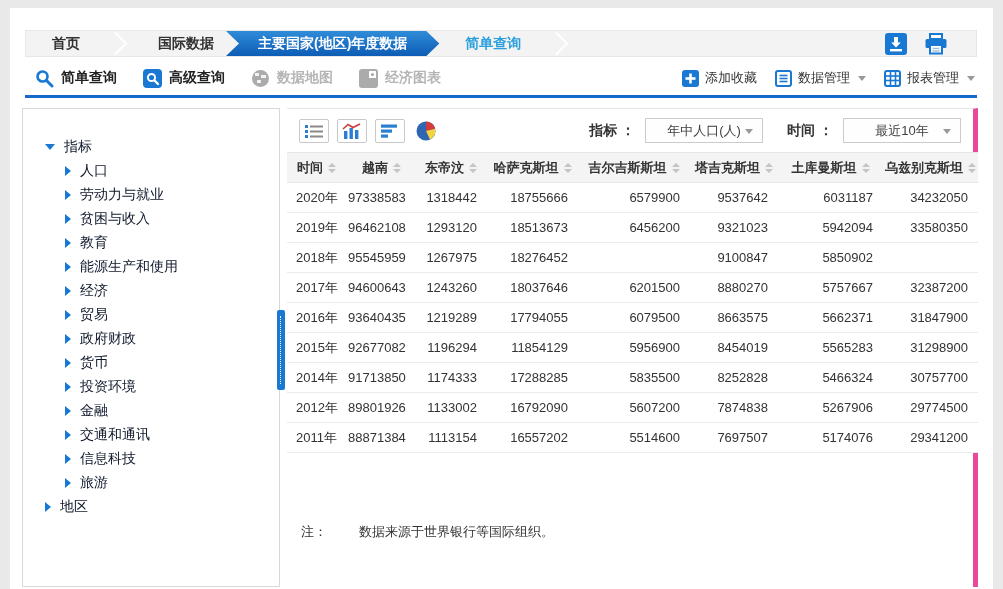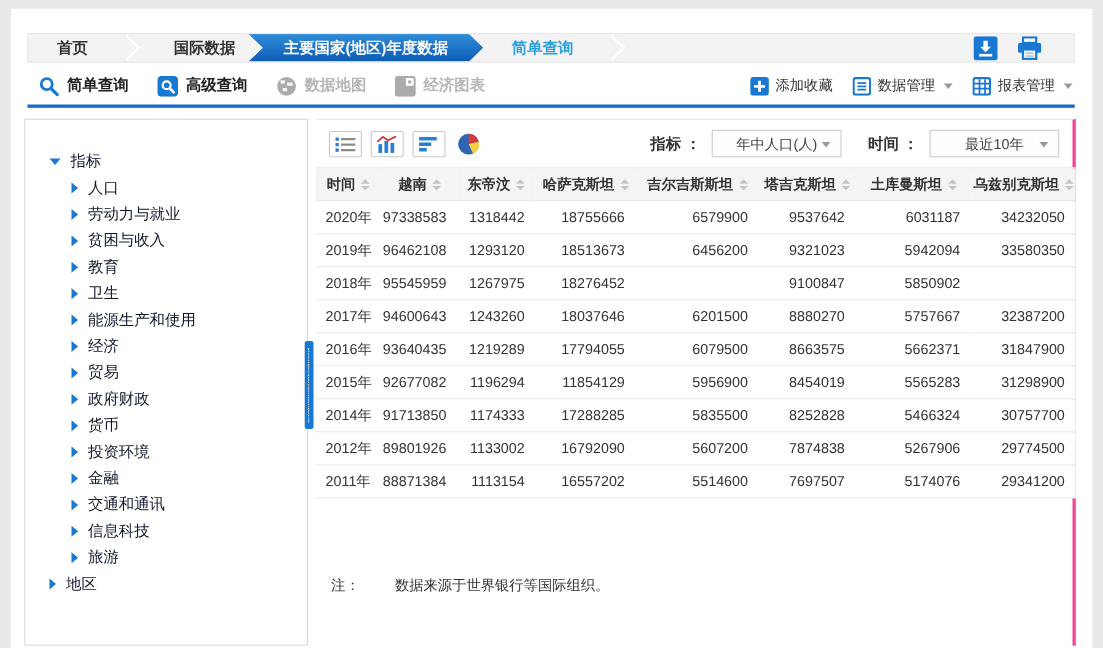--- a/index.html
+++ b/index.html
@@ -41,21 +41,21 @@
   .tree-children { padding-left:20px; }
   .arr-down { width:0; height:0; border-left:5px solid transparent; border-right:5px solid transparent;
     border-top:6px solid #1878d2; }
   .arr-right { width:0; height:0; border-top:5px solid transparent; border-bottom:5px solid transparent;
     border-left:6px solid #1878d2; }
   .splitter { position:absolute; left:255px; top:206px; width:8px; height:80px; background:#1878d2;
     border-radius:2px; cursor:col-resize; }
   .splitter::after { content:""; position:absolute; left:3px; top:6px; bottom:6px; border-left:1px dotted #fff; }
 
   .main { position:absolute; left:265px; right:10px; top:4px; bottom:2px;
-    border-top:1px solid #e6e6e6; border-right:3px solid #ec4899; }
+    border-top:1px solid #e6e6e6; border-right:5px solid #ec4899; }
   .controls { height:43px; display:flex; align-items:center; padding:0 12px; gap:8px; }
   .view-btn { width:30px; height:24px; border:1px solid #c9c9c9; background:#fff; border-radius:2px;
     display:flex; align-items:center; justify-content:center; cursor:pointer; }
   .view-plain { width:26px; height:24px; display:flex; align-items:center; justify-content:center; cursor:pointer; }
   .ctl-right { margin-left:auto; display:flex; align-items:center; gap:10px; }
   .ctl-label { font-size:14px; font-weight:bold; color:#333; }
   .select { width:118px; height:25px; border:1px solid #ccc; background:#fefefe; display:flex;
     align-items:center; justify-content:center; font-size:13px; color:#404040; position:relative;
     cursor:pointer; margin-right:14px; }
   .select:last-child { margin-right:0; }
@@ -195,24 +195,20 @@
             <div class="tree-row">
               <span class="arr-right"></span>
               <span>贫困与收入</span>
             </div>
             <div class="tree-row">
               <span class="arr-right"></span>
               <span>教育</span>
             </div>
             <div class="tree-row">
               <span class="arr-right"></span>
-              <span>卫生</span>
-            </div>
-            <div class="tree-row">
-              <span class="arr-right"></span>
               <span>能源生产和使用</span>
             </div>
             <div class="tree-row">
               <span class="arr-right"></span>
               <span>经济</span>
             </div>
             <div class="tree-row">
               <span class="arr-right"></span>
               <span>贸易</span>
             </div>

